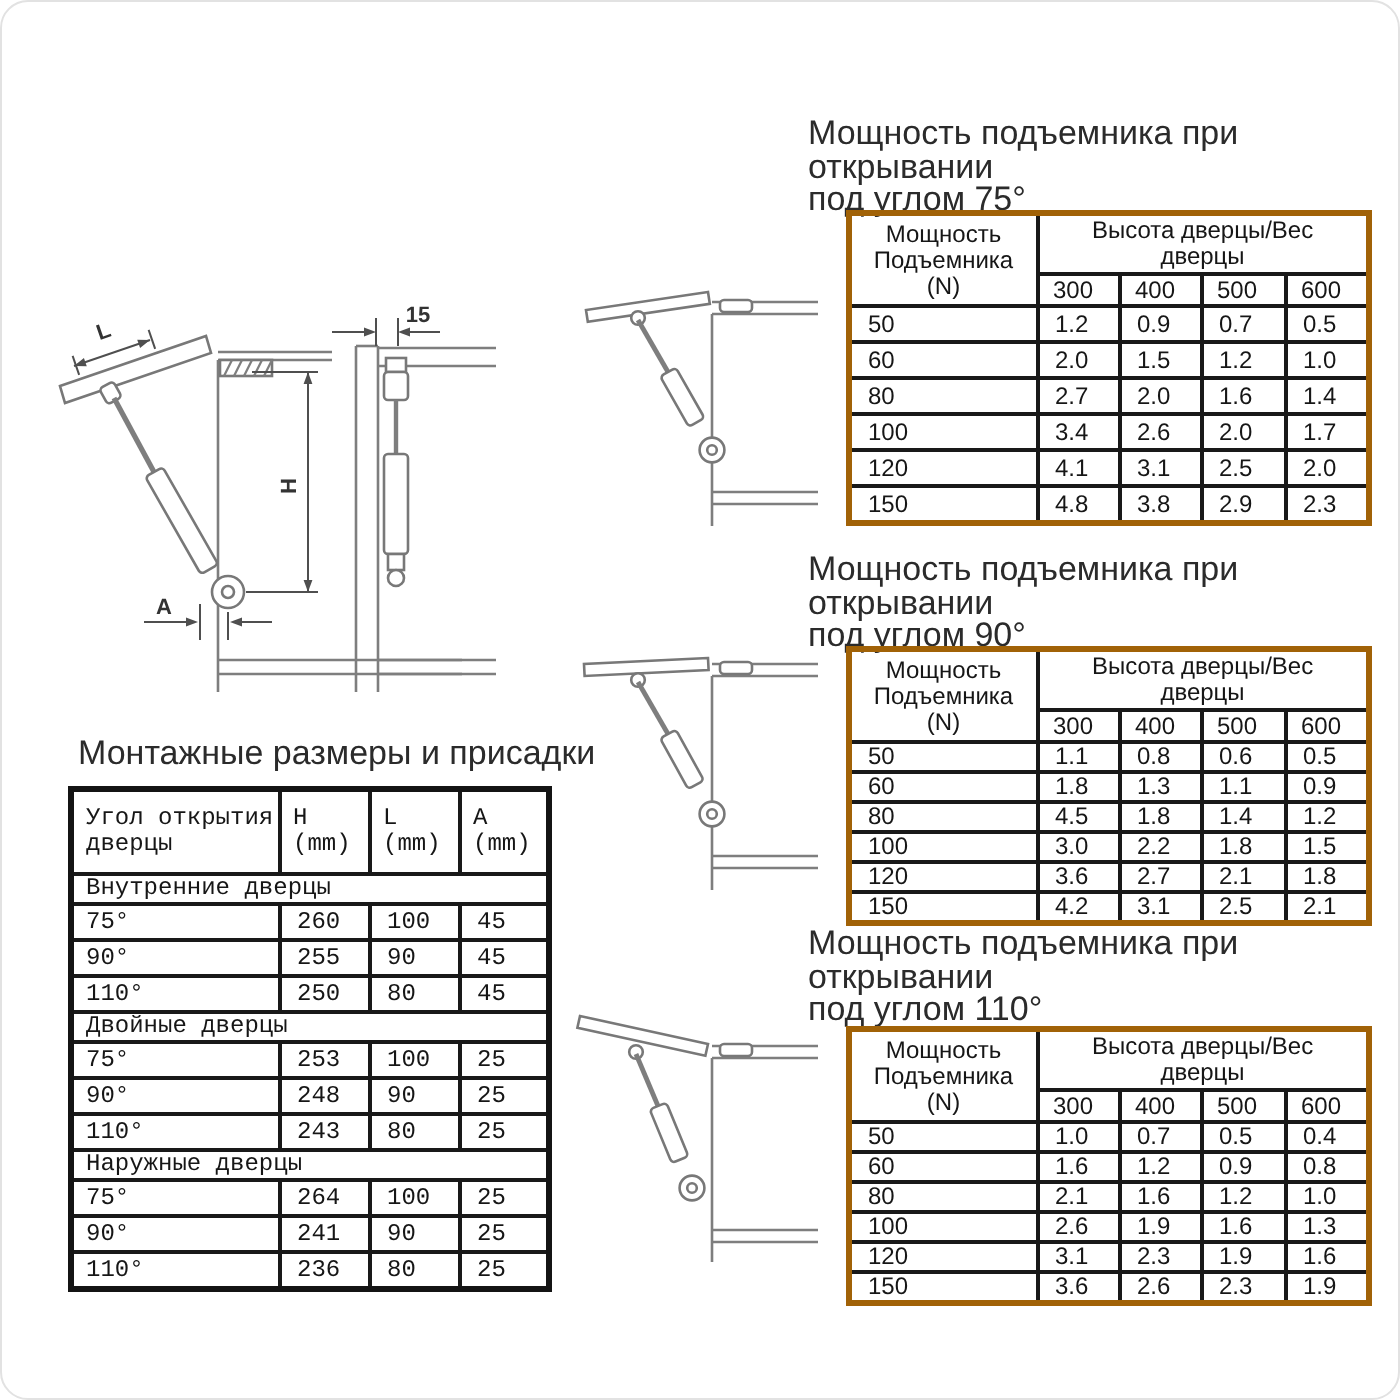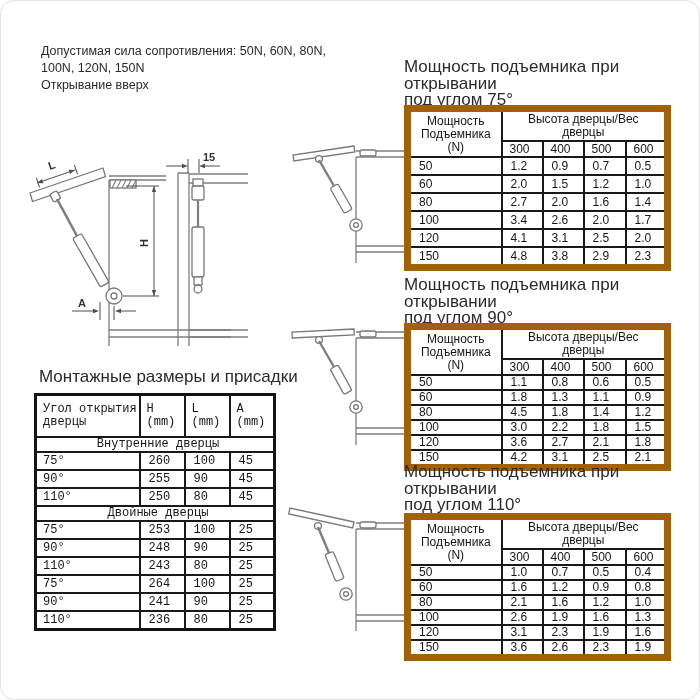--- a/index.html
+++ b/index.html
@@ -16,26 +16,26 @@
   .pt-title3{left:403px;top:463px;}
 
   table{border-collapse:collapse;table-layout:fixed;font-size:12px;color:#161616;}
   td{border:2px solid #191919;padding:0;line-height:13px;overflow:hidden;}
   .ln{display:block;}
 
   
   .mtable{left:33px;top:392px;width:239px;border:3px solid #141414;}
   .mtable td{padding-left:6px;font-family:Liberation Mono, monospace;}
   .mtable .hd td{height:40px;vertical-align:middle;}
-  .mtable .secrow td{height:13px;text-align:center;}
+  .mtable .secrow td{height:13px;}
   .mtable .dr td{height:16px;}
   .mtable .num{padding-left:8px;}
 
   
-  .ptable{width:262px;border:7px solid #a16207;}
+  .ptable{width:262px;border:3px solid #a16207;margin-left:19px;}
   .ptable .c1{width:94px;text-align:left;padding-left:0;}
   .ptable .hd{vertical-align:middle;text-align:center;}
   .ptable .grp{height:28px;}
   .ptable .sub td{height:14px;padding-left:7px;}
   .ptable .dr td{padding-left:8px;}
   .pt1{left:403px;top:104px;}
   .pt1 .dr td{height:16px;}
   .pt2{left:403px;top:322px;}
   .pt3{left:403px;top:512px;}
   .pt2 .dr td,.pt3 .dr td{height:13px;}
@@ -46,25 +46,20 @@
   .part{stroke:#787878;stroke-width:1.3;fill:#ffffff;}
   .dim{stroke:#4f4f4f;stroke-width:1;fill:none;}
   .ah{fill:#4f4f4f;stroke:none;}
   .dtxt{font-family:"Liberation Sans",sans-serif;font-size:11px;font-weight:600;fill:#333;}
 </style>
 </head>
 <body>
 
 <div class="page">
 
-  <div class="abs intro">
-    <div>Допустимая сила сопротивления: 50N, 60N, 80N,</div>
-    <div>100N, 120N, 150N</div>
-    <div>Открывание вверх</div>
-  </div>
 
   <svg class="abs" style="left:25px;top:132px;" width="235" height="222" viewBox="0 0 235 222">
 
     <g>
       <line class="dln" x1="83" y1="43" x2="140" y2="43"></line>
       <line class="dln" x1="83" y1="47" x2="140" y2="47"></line>
       <line class="dln" x1="83" y1="47" x2="83" y2="213"></line>
       <line class="dln" x1="83" y1="197" x2="205" y2="197"></line>
       <line class="dln" x1="83" y1="204" x2="205" y2="204"></line>
       <rect class="part" x="84" y="47" width="26" height="8"></rect>
@@ -267,20 +262,23 @@
           <td>90°</td>
           <td class="num">248</td>
           <td class="num">90</td>
           <td class="num">25</td>
         </tr>
     <tr class="dr">
           <td>110°</td>
           <td class="num">243</td>
           <td class="num">80</td>
           <td class="num">25</td>
+        </tr>
+    <tr class="secrow">
+          <td colspan="4">Наружные дверцы</td>
         </tr>
     <tr class="dr">
           <td>75°</td>
           <td class="num">264</td>
           <td class="num">100</td>
           <td class="num">25</td>
         </tr>
     <tr class="dr">
           <td>90°</td>
           <td class="num">241</td>

